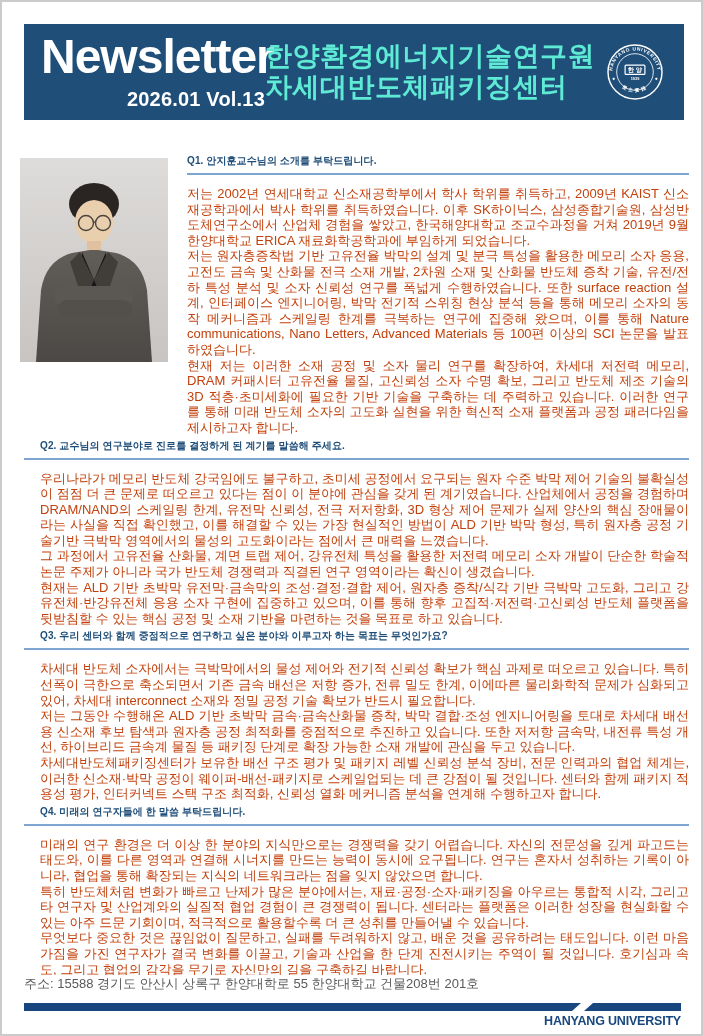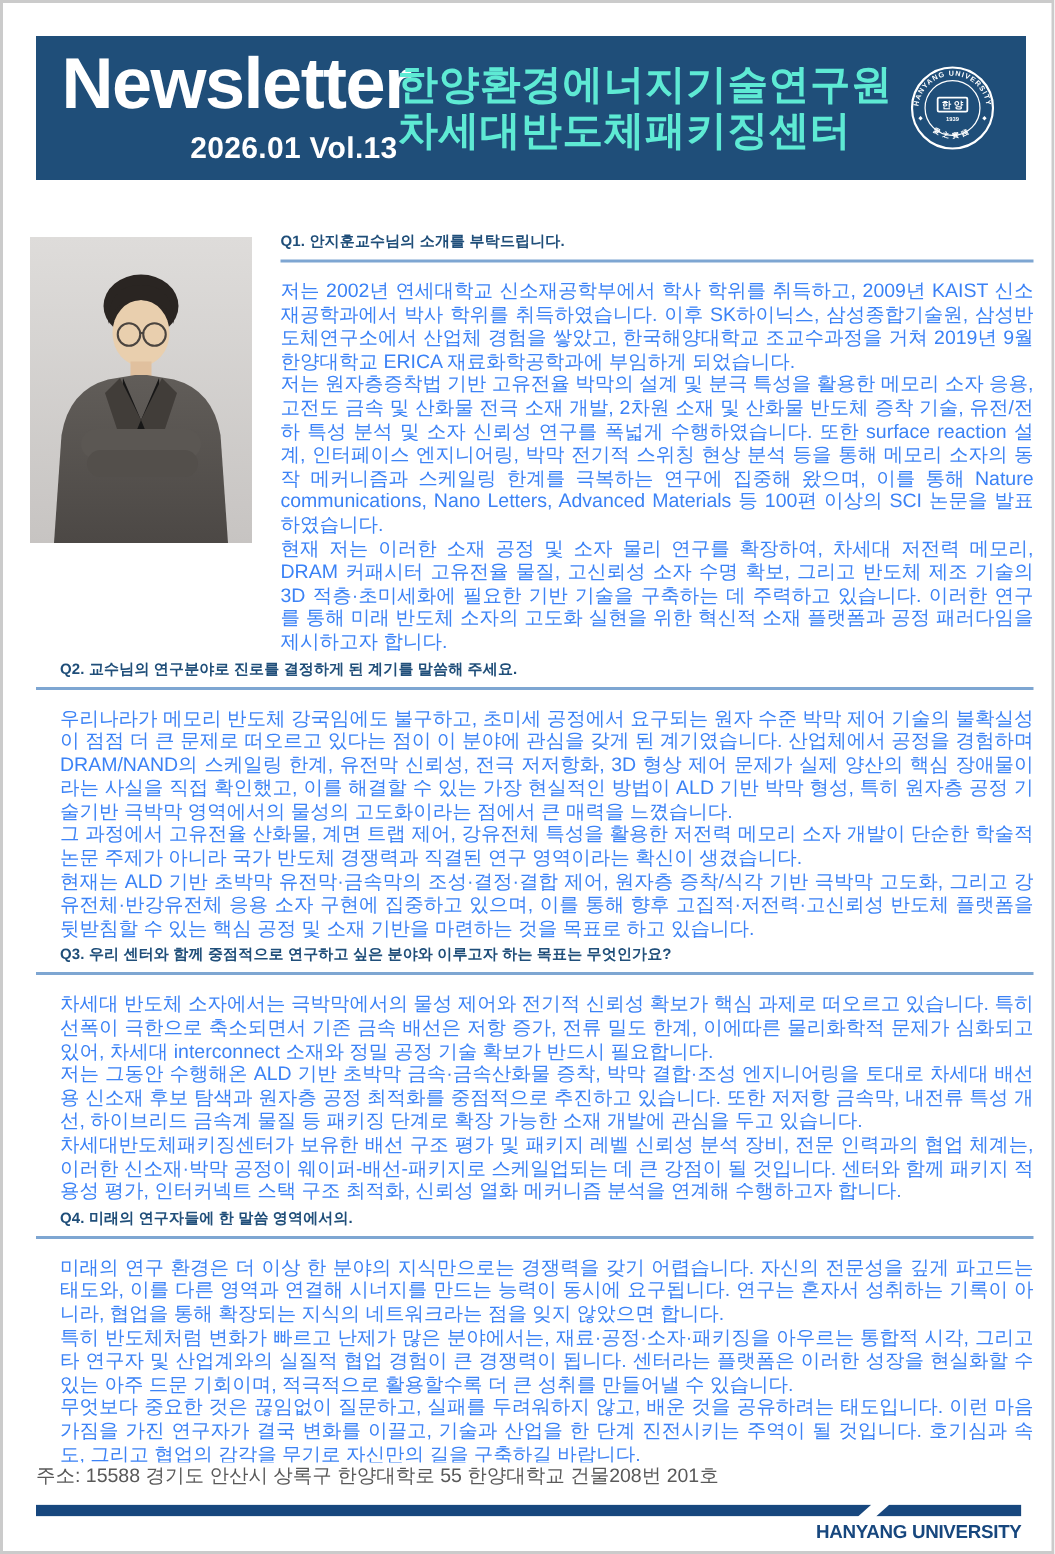--- a/index.html
+++ b/index.html
@@ -25,21 +25,21 @@
 
   
   .content { position:absolute; left:22px; top:152px; right:12px; }
   .section { margin-top:3px; }
   .section:first-child { margin-top:0; }
   .q-heading {
     margin:0; color:#1F4E79; font-weight:bold; font-size:10px;
     padding-bottom:5px; border-bottom:2px solid #7EA6D2; letter-spacing:0.1px;
   }
   .q-body { margin-top:11px; }
-  .q-body p { margin:0; font-size:13px; line-height:15.6px; color:#3b82f6; text-align:justify; }
+  .q-body p { margin:0; font-size:13px; line-height:15.6px; color:#c2410c; text-align:justify; }
   .indent .q-heading, .indent .q-body p { padding-left:16px; }
   .sec-q1 { margin-left:163px; }
 
   
   .footer { position:absolute; left:22px; right:20px; bottom:6px; background:#ffffff; }
   .addr p { margin:0; font-size:13px; line-height:18px; color:#595959; }
   .bar-row { position:relative; height:8px; margin-top:10px; }
   .bar-long {
     position:absolute; left:0; top:0; height:8px; width:557px; background:#17477E;
     clip-path:polygon(0 0, 100% 0, calc(100% - 9px) 100%, 0 100%);
@@ -138,21 +138,21 @@
     <section class="section indent">
       <h2 class="q-heading">Q3. 우리 센터와 함께 중점적으로 연구하고 싶은 분야와 이루고자 하는 목표는 무엇인가요?</h2>
       <div class="q-body">
         <p>차세대 반도체 소자에서는 극박막에서의 물성 제어와 전기적 신뢰성 확보가 핵심 과제로 떠오르고 있습니다. 특히 선폭이 극한으로 축소되면서 기존 금속 배선은 저항 증가, 전류 밀도 한계, 이에따른 물리화학적 문제가 심화되고 있어, 차세대 interconnect 소재와 정밀 공정 기술 확보가 반드시 필요합니다.</p>
         <p>저는 그동안 수행해온 ALD 기반 초박막 금속·금속산화물 증착, 박막 결합·조성 엔지니어링을 토대로 차세대 배선용 신소재 후보 탐색과 원자층 공정 최적화를 중점적으로 추진하고 있습니다. 또한 저저항 금속막, 내전류 특성 개선, 하이브리드 금속계 물질 등 패키징 단계로 확장 가능한 소재 개발에 관심을 두고 있습니다.</p>
         <p>차세대반도체패키징센터가 보유한 배선 구조 평가 및 패키지 레벨 신뢰성 분석 장비, 전문 인력과의 협업 체계는, 이러한 신소재·박막 공정이 웨이퍼-배선-패키지로 스케일업되는 데 큰 강점이 될 것입니다. 센터와 함께 패키지 적용성 평가, 인터커넥트 스택 구조 최적화, 신뢰성 열화 메커니즘 분석을 연계해 수행하고자 합니다.</p>
       </div>
     </section>
 
     <section class="section indent">
-      <h2 class="q-heading">Q4. 미래의 연구자들에 한 말씀 영역에서의.</h2>
+      <h2 class="q-heading">Q4. 미래의 연구자들에 한 말씀 부탁드립니다.</h2>
       <div class="q-body">
         <p>미래의 연구 환경은 더 이상 한 분야의 지식만으로는 경쟁력을 갖기 어렵습니다. 자신의 전문성을 깊게 파고드는 태도와, 이를 다른 영역과 연결해 시너지를 만드는 능력이 동시에 요구됩니다. 연구는 혼자서 성취하는 기록이 아니라, 협업을 통해 확장되는 지식의 네트워크라는 점을 잊지 않았으면 합니다.</p>
         <p>특히 반도체처럼 변화가 빠르고 난제가 많은 분야에서는, 재료·공정·소자·패키징을 아우르는 통합적 시각, 그리고 타 연구자 및 산업계와의 실질적 협업 경험이 큰 경쟁력이 됩니다. 센터라는 플랫폼은 이러한 성장을 현실화할 수 있는 아주 드문 기회이며, 적극적으로 활용할수록 더 큰 성취를 만들어낼 수 있습니다.</p>
         <p>무엇보다 중요한 것은 끊임없이 질문하고, 실패를 두려워하지 않고, 배운 것을 공유하려는 태도입니다. 이런 마음가짐을 가진 연구자가 결국 변화를 이끌고, 기술과 산업을 한 단계 진전시키는 주역이 될 것입니다. 호기심과 속도, 그리고 협업의 감각을 무기로 자신만의 길을 구축하길 바랍니다.</p>
       </div>
     </section>
 
   </main>
 
   <footer class="footer">

